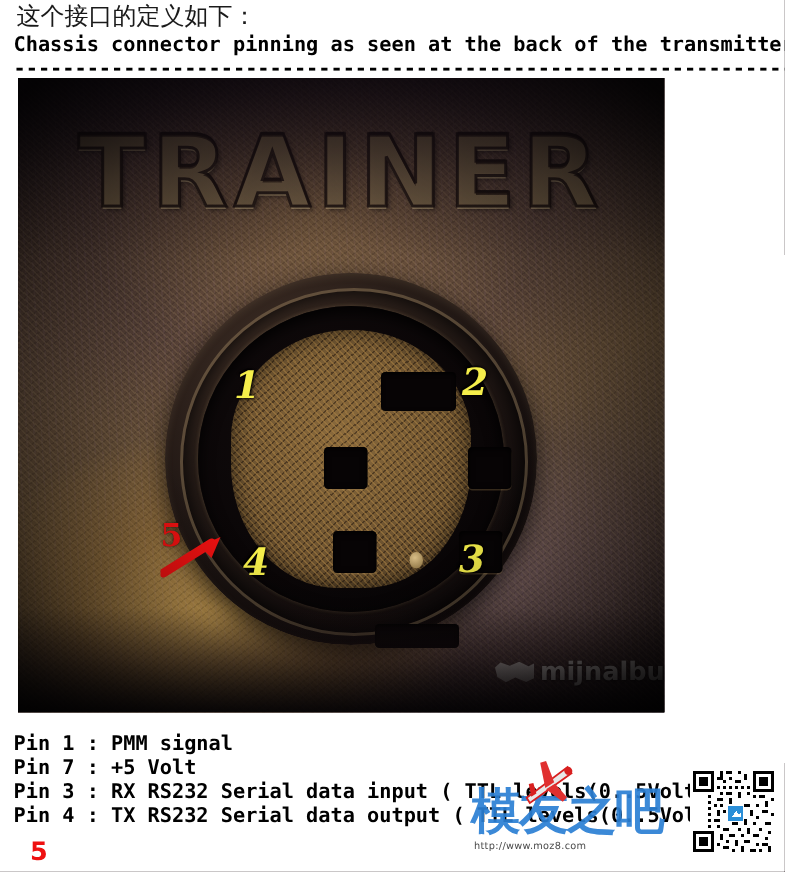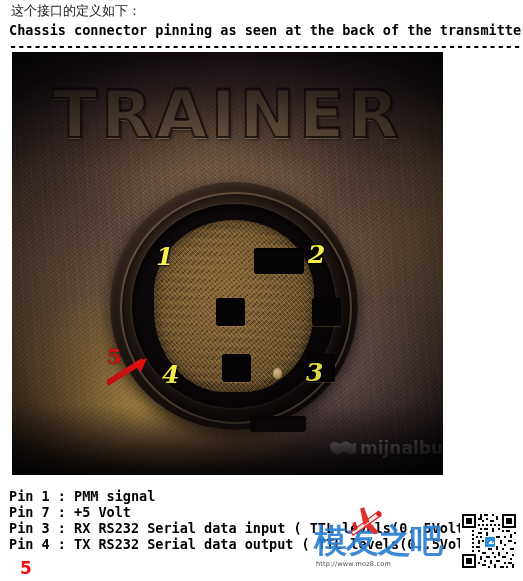--- a/index.html
+++ b/index.html
@@ -15,21 +15,21 @@
     font-family: "Liberation Sans", sans-serif;
     position: relative;
   }
 
   
   .intro-line {
     position: absolute;
     left: 11px;
     top: 2px;
     font-family: "DejaVu Sans", sans-serif;
-    font-size: 13px;
+    font-size: 16px;
     line-height: 17px;
     color: #1a1a1a;
     white-space: nowrap;
   }
 
   
   .mono-header {
     position: absolute;
     left: 9px;
     top: 22px;

